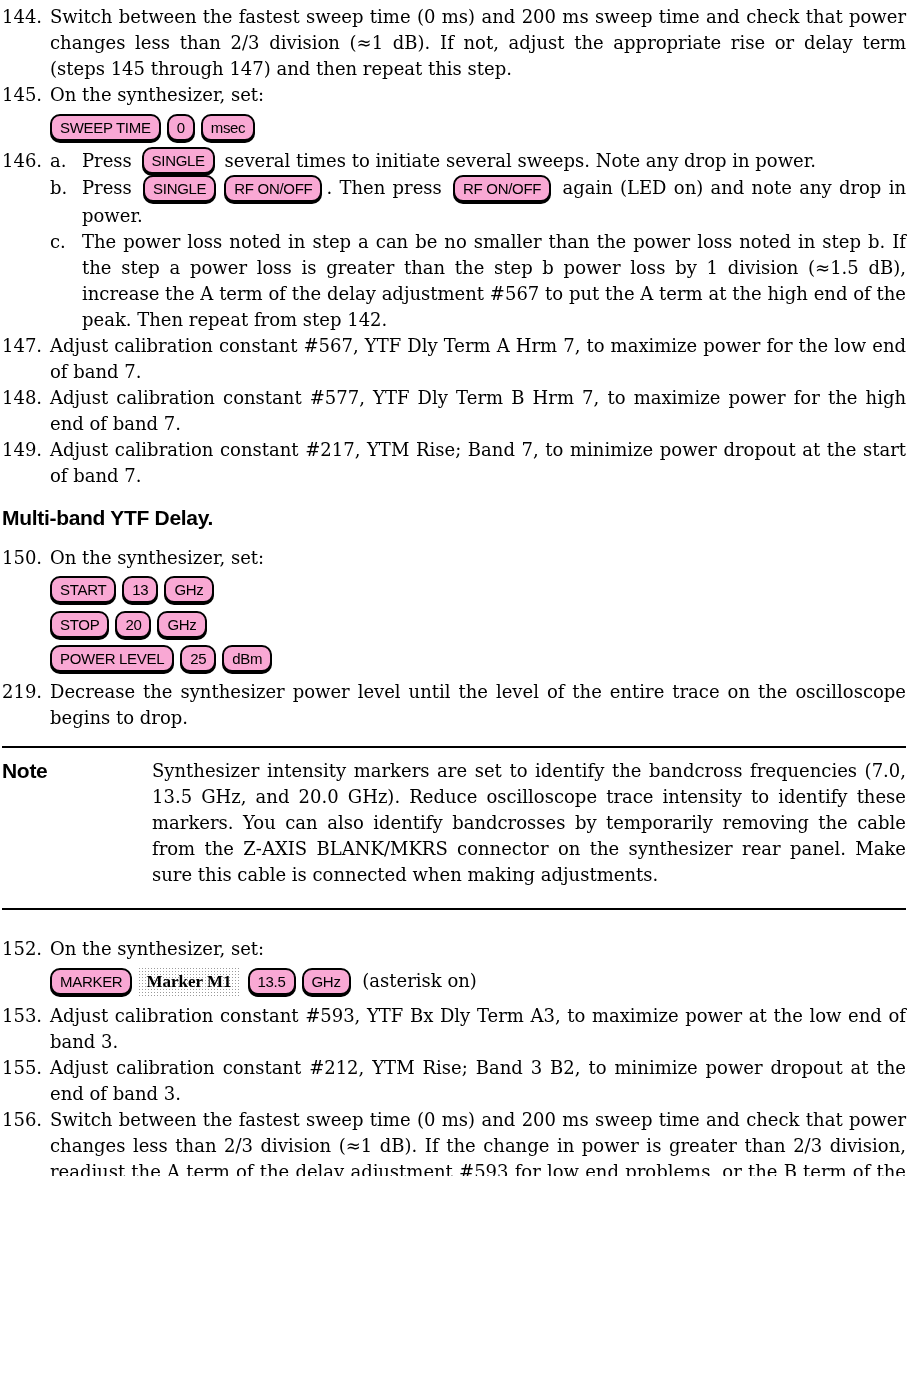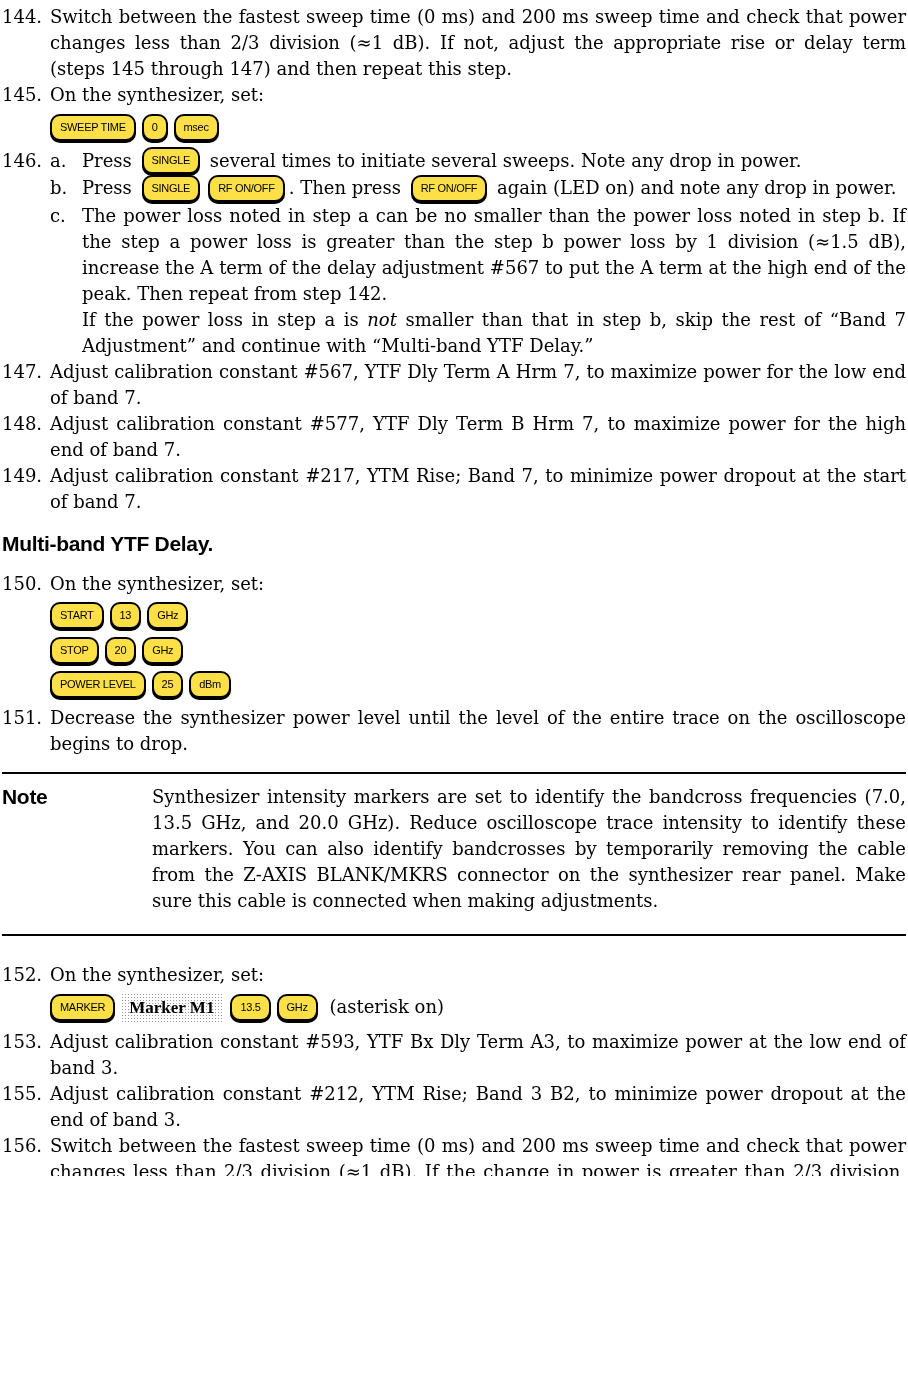--- a/index.html
+++ b/index.html
@@ -18,25 +18,25 @@
   .body{flex:1 1 auto;min-width:0;}
   .body p{margin:0;text-align:justify;}
   .sub{display:flex;align-items:flex-start;}
   .letter{flex:0 0 32px;}
   .subbody{flex:1 1 auto;min-width:0;}
   .gap10{margin-top:10px;}
   .keyrow{margin:5px 0 7px 0;white-space:nowrap;}
   .key{
     display:inline-block;
     font-family:"Liberation Sans", sans-serif;
-    font-size:11px;line-height:15px;letter-spacing:-0.3px;
+    font-size:15px;line-height:15px;letter-spacing:-0.3px;
     padding:4px 8px 4px 8px;
     border:2px solid #000;border-radius:10px;
     box-shadow:0 2px 0 0 #000;
-    background:#fde047;
+    background:#f9a8d4;
     margin-right:6px;
     vertical-align:middle;
   }
   .key.inline{margin:0 4px;position:relative;top:-1px;}
   .softkey{
     display:inline-block;
     font-family:Liberation Serif, serif;
     font-weight:bold;font-size:17px;line-height:17px;
     padding:6px 8px;
     margin-right:8px;
@@ -112,21 +112,20 @@
       <div class="sub">
         <div class="letter">b.</div>
         <div class="subbody">
             <p><span>Press </span><span class="key inline">SINGLE</span><span class="key inline">RF ON/OFF</span><span>.  Then press </span><span class="key inline">RF ON/OFF</span><span> again (LED on) and note any drop in power.</span></p>
           </div>
       </div>
       <div class="sub">
         <div class="letter">c.</div>
         <div class="subbody">
           <p>The power loss noted in step a can be no smaller than the power loss noted in step b. If the step a power loss is greater than the step b power loss by 1 division (≈1.5 dB), increase the A term of the delay adjustment #567 to put the A term at the high end of the peak.  Then repeat from step 142.</p>
-          <p class="gap10"><span>If the power loss in step a is </span><i>not</i><span> smaller than that in step b, skip the rest of “Band 7 Adjustment” and continue with “Multi-band YTF Delay.”</span></p>
         </div>
       </div>
     </div>
   </div>
 
   <div class="step">
     <div class="num">147.</div>
     <div class="body">
         <p>Adjust calibration constant #567, YTF Dly Term A Hrm 7, to maximize power for the low end of band 7.</p>
       </div>
@@ -156,21 +155,21 @@
       <div class="keyrow">
         <span class="key">STOP</span><span class="key">20</span><span class="key">GHz</span>
       </div>
       <div class="keyrow">
         <span class="key">POWER LEVEL</span><span class="key">25</span><span class="key">dBm</span>
       </div>
     </div>
   </div>
 
   <div class="step">
-    <div class="num">151.</div>
+    <div class="num">219.</div>
     <div class="body">
         <p>Decrease the synthesizer power level until the level of the entire trace on the oscilloscope begins to drop.</p>
       </div>
   </div>
 
   <div class="noteblock">
     <div class="notelabel">Note</div>
     <div class="notebody">
         <p>Synthesizer intensity markers are set to identify the bandcross frequencies (7.0, 13.5 GHz, and 20.0 GHz).  Reduce oscilloscope trace intensity to identify these markers.  You can also identify bandcrosses by temporarily removing the cable from the Z-AXIS BLANK/MKRS connector on the synthesizer rear panel. Make sure this cable is connected when making adjustments.</p>
       </div>

